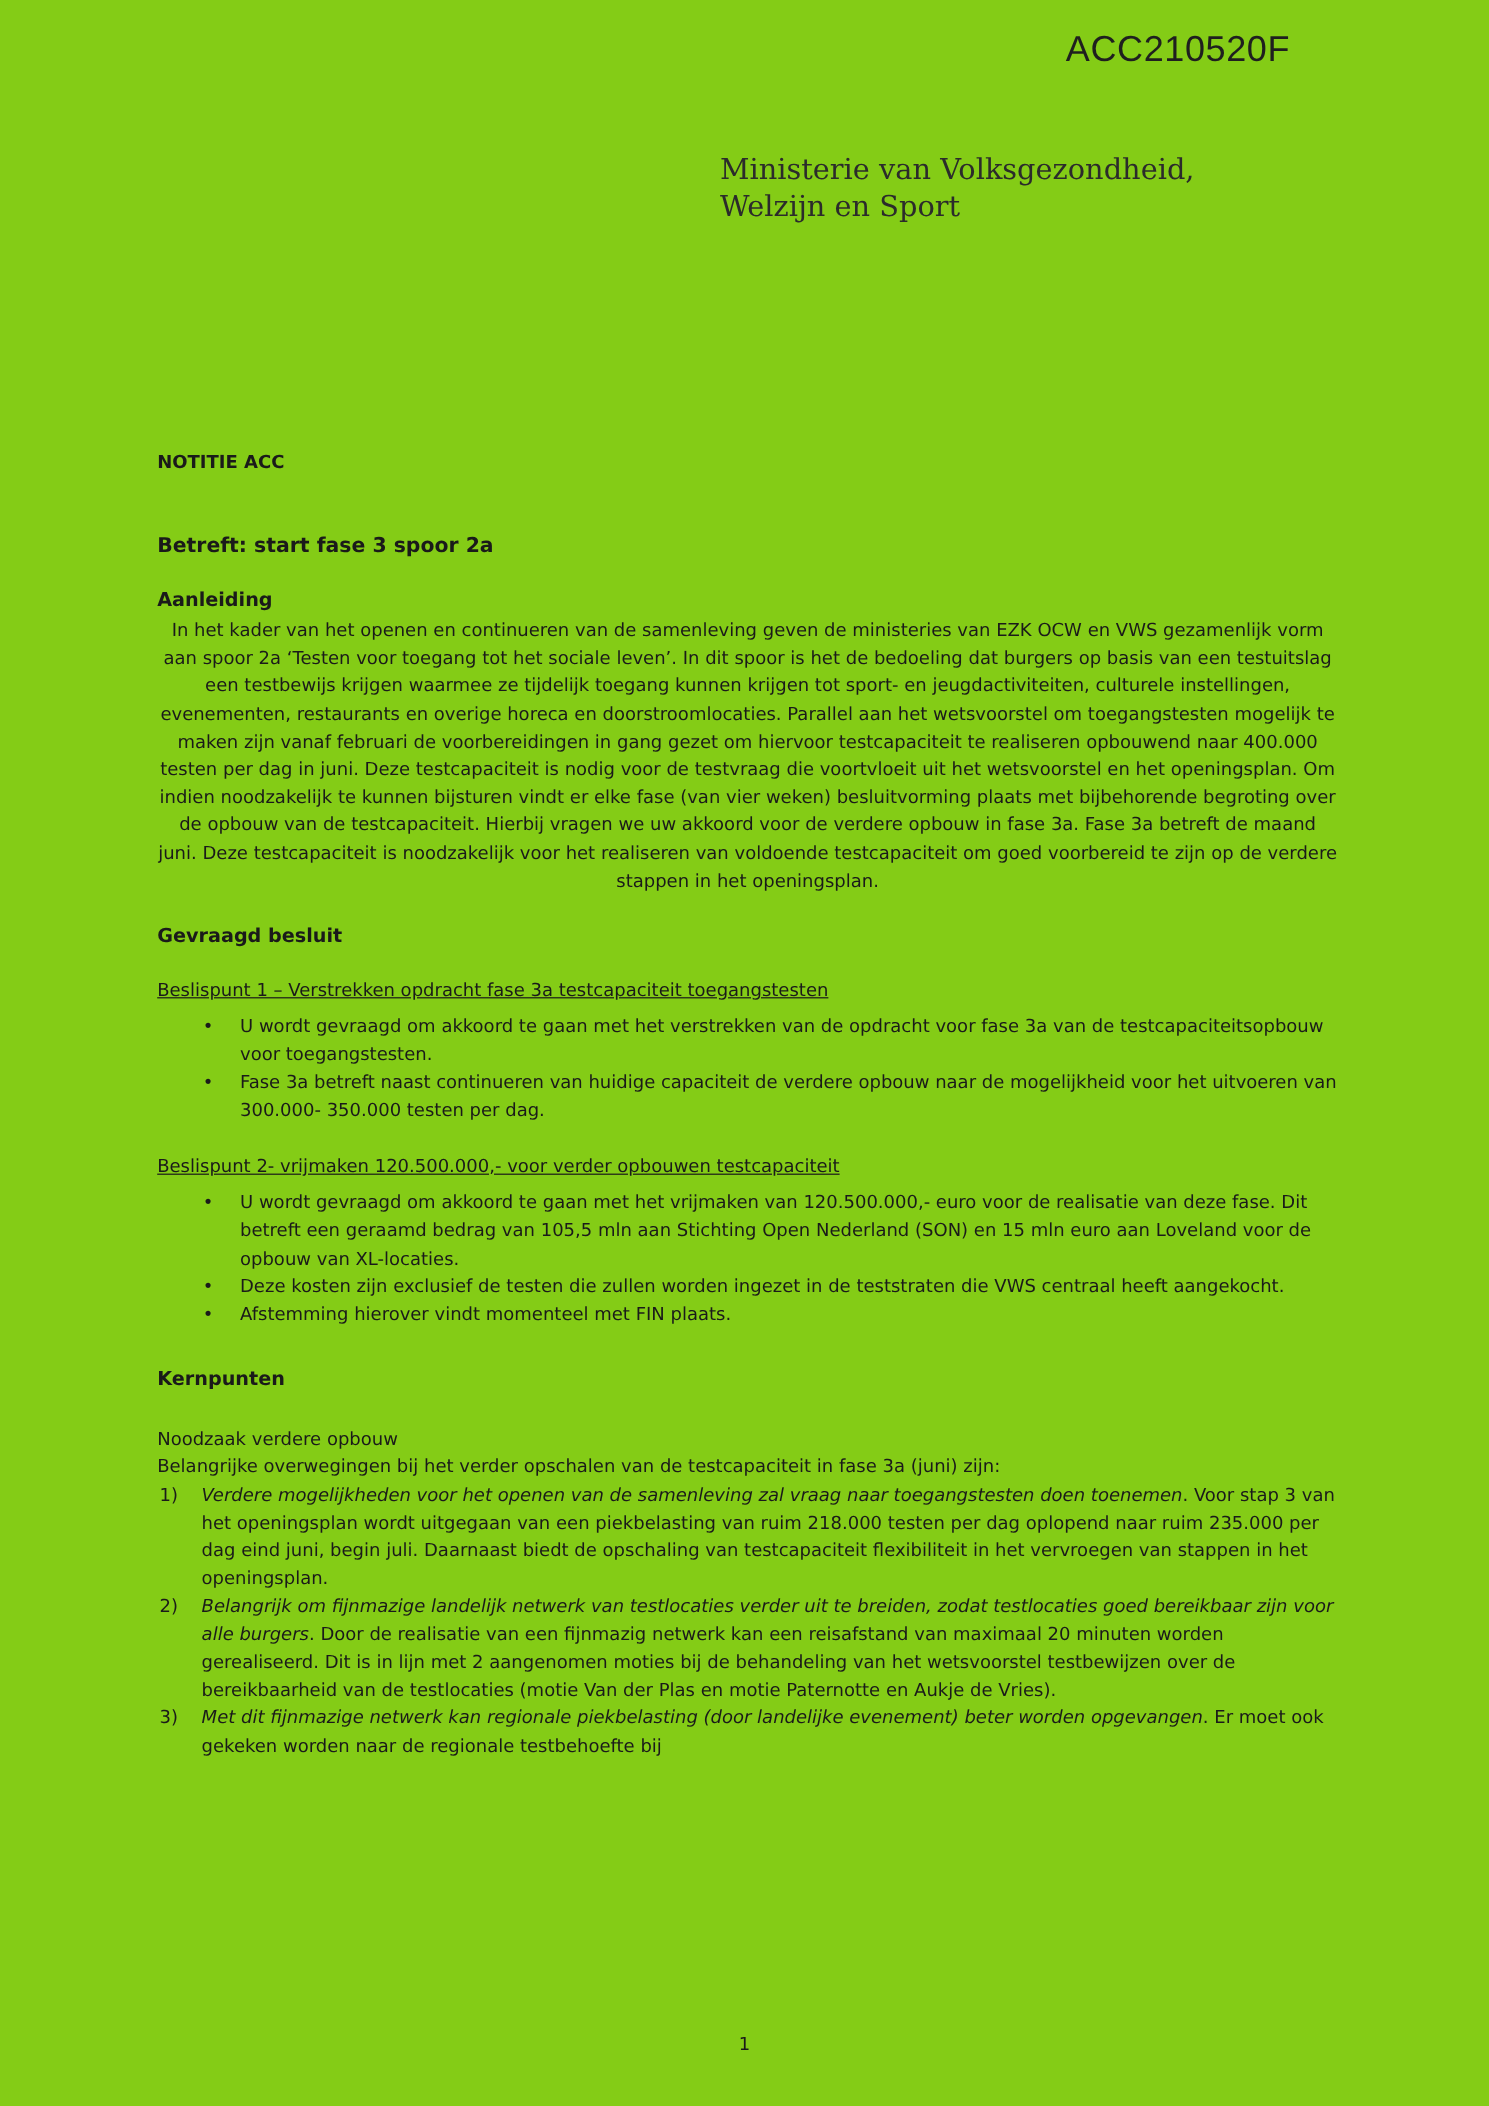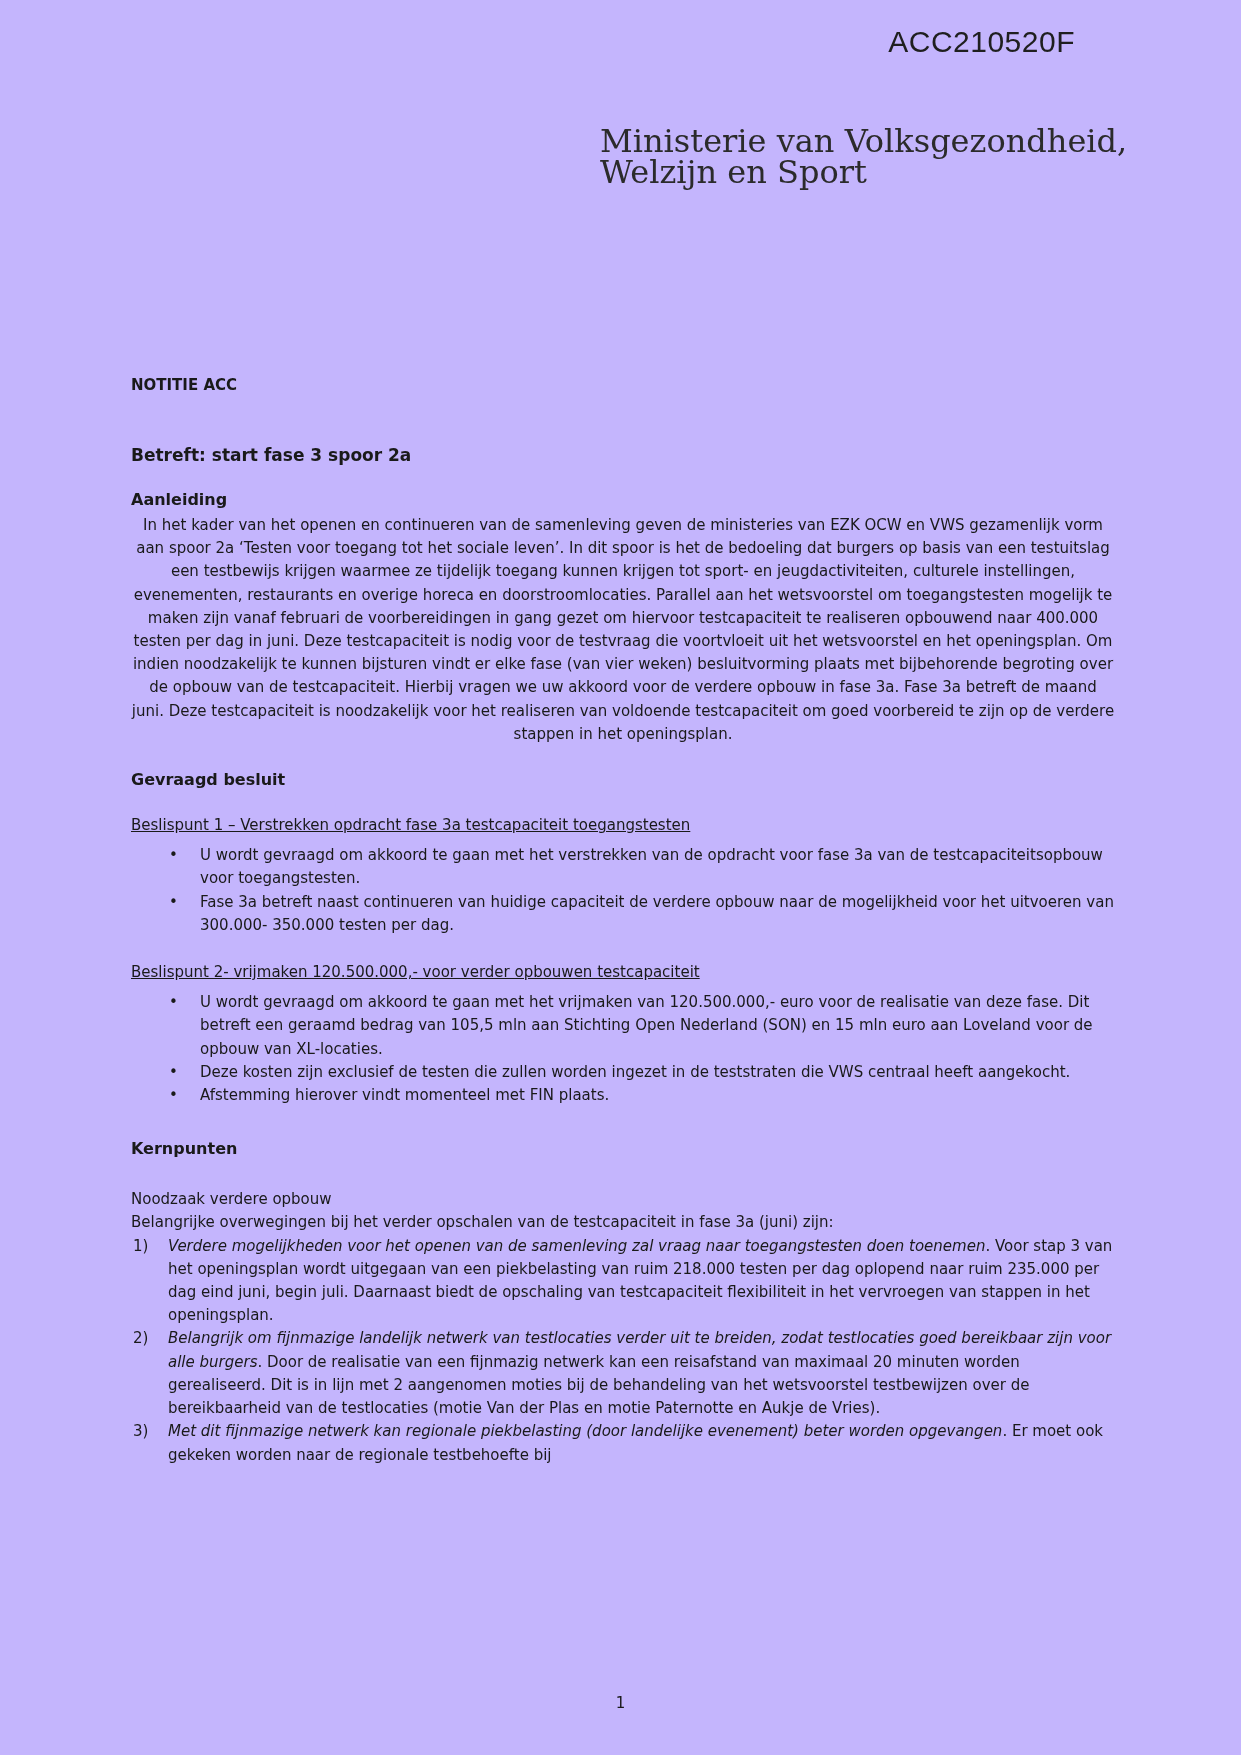--- a/index.html
+++ b/index.html
@@ -5,39 +5,39 @@
   * { margin: 0; padding: 0; box-sizing: border-box; }
   html, body { background: #ffffff; }
   body {
     font-family: "DejaVu Sans", sans-serif;
     color: #1a1a1a;
   }
   .page {
     position: relative;
     width: 1241px;
     height: 1755px;
-    background: #c4b5fd;
+    background: #84cc16;
     overflow: hidden;
   }
   .doc-ref {
     position: absolute;
     top: 25px;
     right: 166px;
     font-family: "Liberation Sans", sans-serif;
     font-size: 30px;
     font-weight: 400;
     color: #1f1f1f;
     letter-spacing: 0.5px;
   }
   .ministry {
     position: absolute;
     left: 600px;
     top: 126px;
     font-family: "DejaVu Serif", serif;
-    font-size: 32px;
+    font-size: 24px;
     line-height: 31px;
     color: #2b2b2b;
   }
   .content {
     position: absolute;
     left: 131px;
     top: 374px;
     width: 984px;
     font-size: 15px;
     line-height: 23.2px;

